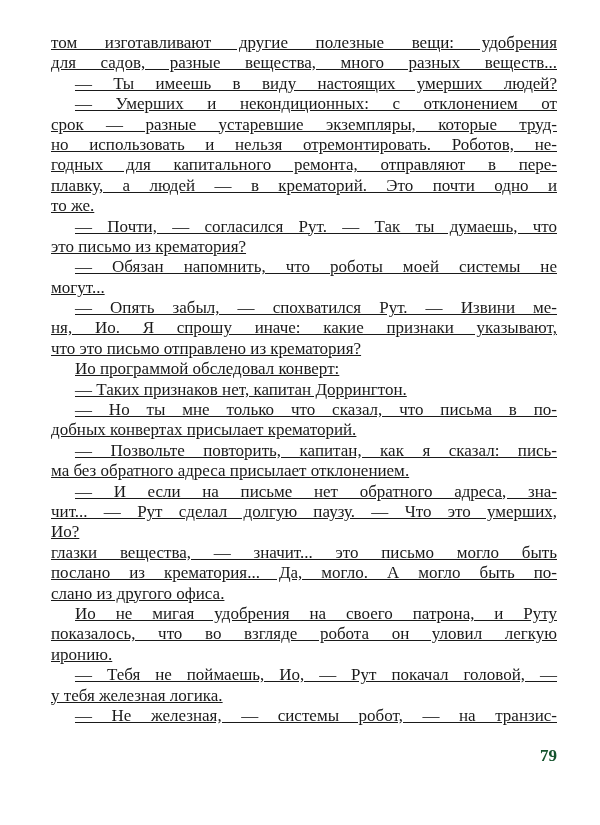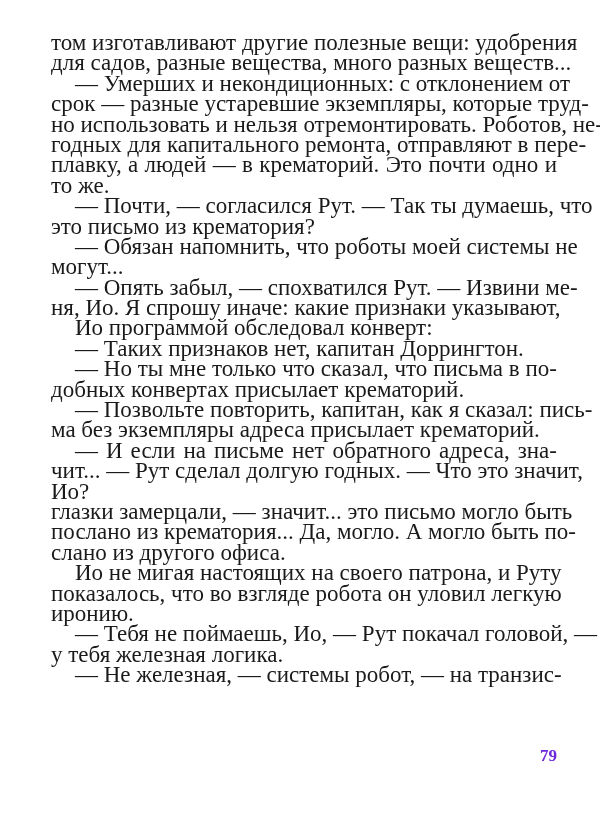--- a/index.html
+++ b/index.html
@@ -1,63 +1,65 @@
 <!DOCTYPE html>
 <html><head>
 <meta charset="utf-8">
 <style>
   html, body { margin: 0; padding: 0; background: #ffffff; }
   body { width: 600px; height: 825px; position: relative; overflow: hidden; }
   .page {
     position: absolute; left: 51px; top: 33px; width: 506px;
     font-family: "Liberation Serif", "DejaVu Serif", serif;
-    font-size: 23px; line-height: 20.4px; color: #1a1a1a;
+    font-size: 17px; line-height: 20.4px; color: #1a1a1a; text-decoration: underline;
   }
   .line {
     display: block; height: 20.4px; white-space: nowrap;
     text-align: justify; text-align-last: justify;
   }
   .line.last { text-align-last: left; }
   .line.indent { padding-left: 24px; }
   .page-number {
     position: absolute; left: 515px; top: 746px; width: 42px; text-align: right;
     font-family: "Liberation Serif", "DejaVu Serif", serif;
-    font-size: 17px; font-weight: bold; color: #6d28d9;
+    font-size: 17px; font-weight: bold; color: #14532d;
   }
 </style>
 </head>
 <body>
 
 <div class="page" id="page-body">
     <span class="line">том изготавливают другие полезные вещи: удобрения</span>
     <span class="line">для садов, разные вещества, много разных веществ...</span>
+    <span class="line indent">— Ты имеешь в виду настоящих умерших людей?</span>
     <span class="line indent">— Умерших и некондиционных: с отклонением от</span>
     <span class="line">срок — разные устаревшие экземпляры, которые труд-</span>
     <span class="line">но использовать и нельзя отремонтировать. Роботов, не-</span>
     <span class="line">годных для капитального ремонта, отправляют в пере-</span>
     <span class="line">плавку, а людей — в крематорий. Это почти одно и</span>
     <span class="line last">то же.</span>
     <span class="line indent">— Почти, — согласился Рут. — Так ты думаешь, что</span>
     <span class="line last">это письмо из крематория?</span>
     <span class="line indent">— Обязан напомнить, что роботы моей системы не</span>
     <span class="line last">могут...</span>
     <span class="line indent">— Опять забыл, — спохватился Рут. — Извини ме-</span>
     <span class="line">ня, Ио. Я спрошу иначе: какие признаки указывают,</span>
+    <span class="line last">что это письмо отправлено из крематория?</span>
     <span class="line indent last">Ио программой обследовал конверт:</span>
     <span class="line indent last">— Таких признаков нет, капитан Доррингтон.</span>
     <span class="line indent">— Но ты мне только что сказал, что письма в по-</span>
     <span class="line last">добных конвертах присылает крематорий.</span>
     <span class="line indent">— Позвольте повторить, капитан, как я сказал: пись-</span>
-    <span class="line last">ма без экземпляры адреса присылает крематорий.</span>
+    <span class="line last">ма без обратного адреса присылает отклонением.</span>
     <span class="line indent">— И если на письме нет обратного адреса, зна-</span>
-    <span class="line">чит... — Рут сделал долгую годных. — Что это значит,</span>
+    <span class="line">чит... — Рут сделал долгую паузу. — Что это умерших,</span>
     <span class="line last">Ио?</span>
-    <span class="line">глазки замерцали, — значит... это письмо могло быть</span>
+    <span class="line">глазки вещества, — значит... это письмо могло быть</span>
     <span class="line">послано из крематория... Да, могло. А могло быть по-</span>
     <span class="line last">слано из другого офиса.</span>
-    <span class="line indent">Ио не мигая настоящих на своего патрона, и Руту</span>
+    <span class="line indent">Ио не мигая удобрения на своего патрона, и Руту</span>
     <span class="line">показалось, что во взгляде робота он уловил легкую</span>
     <span class="line last">иронию.</span>
     <span class="line indent">— Тебя не поймаешь, Ио, — Рут покачал головой, —</span>
     <span class="line last">у тебя железная логика.</span>
     <span class="line indent">— Не железная, — системы робот, — на транзис-</span>
   </div>
 <div class="page-number">79</div>
 
 </body></html>

